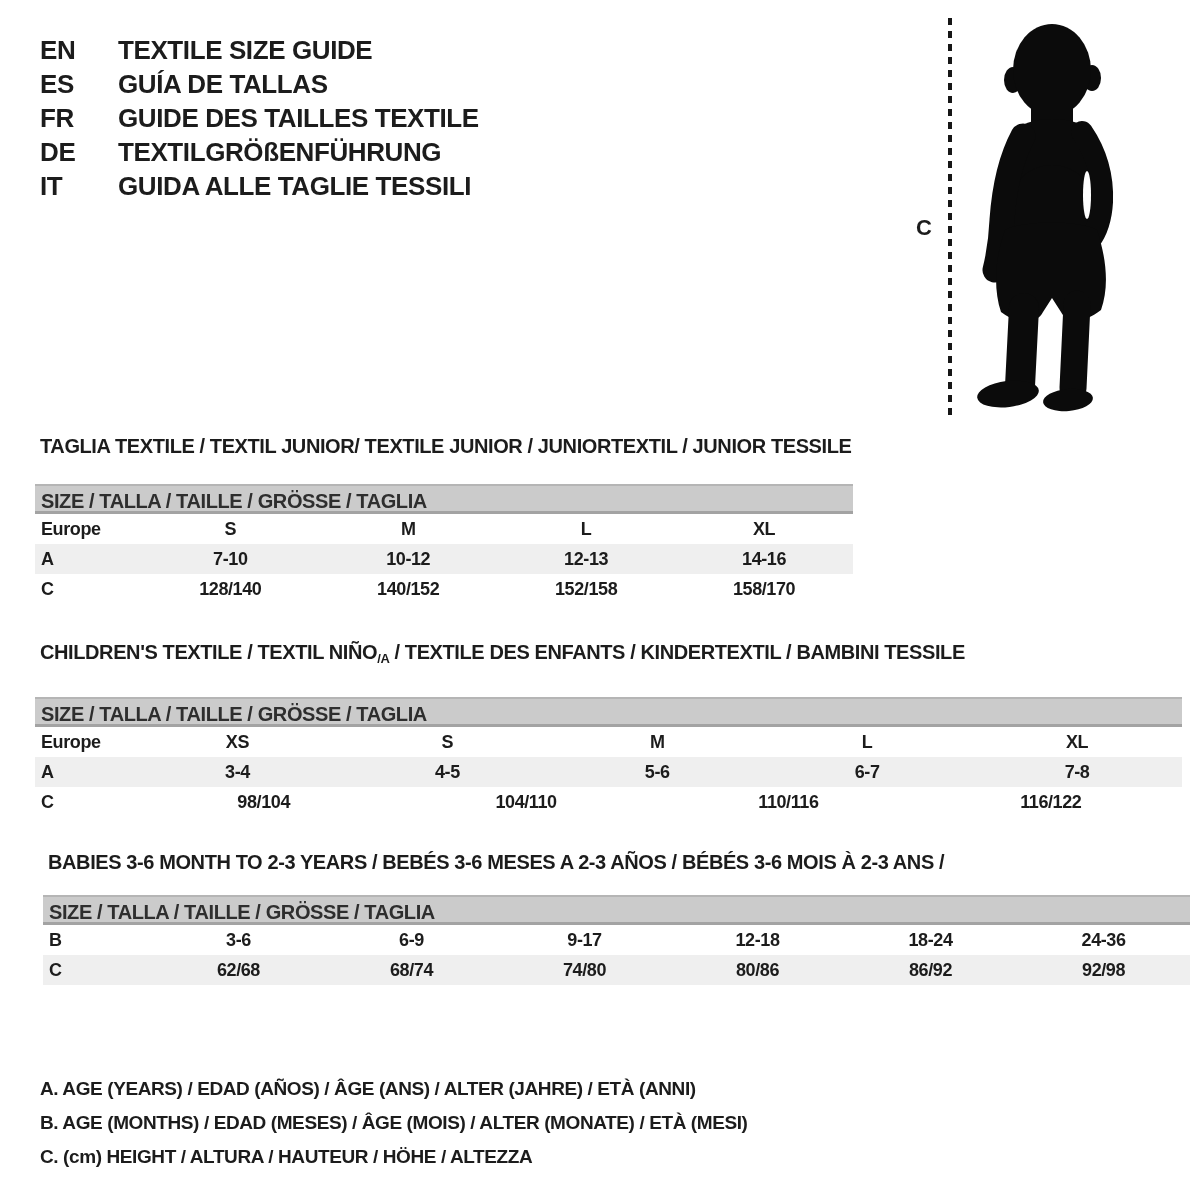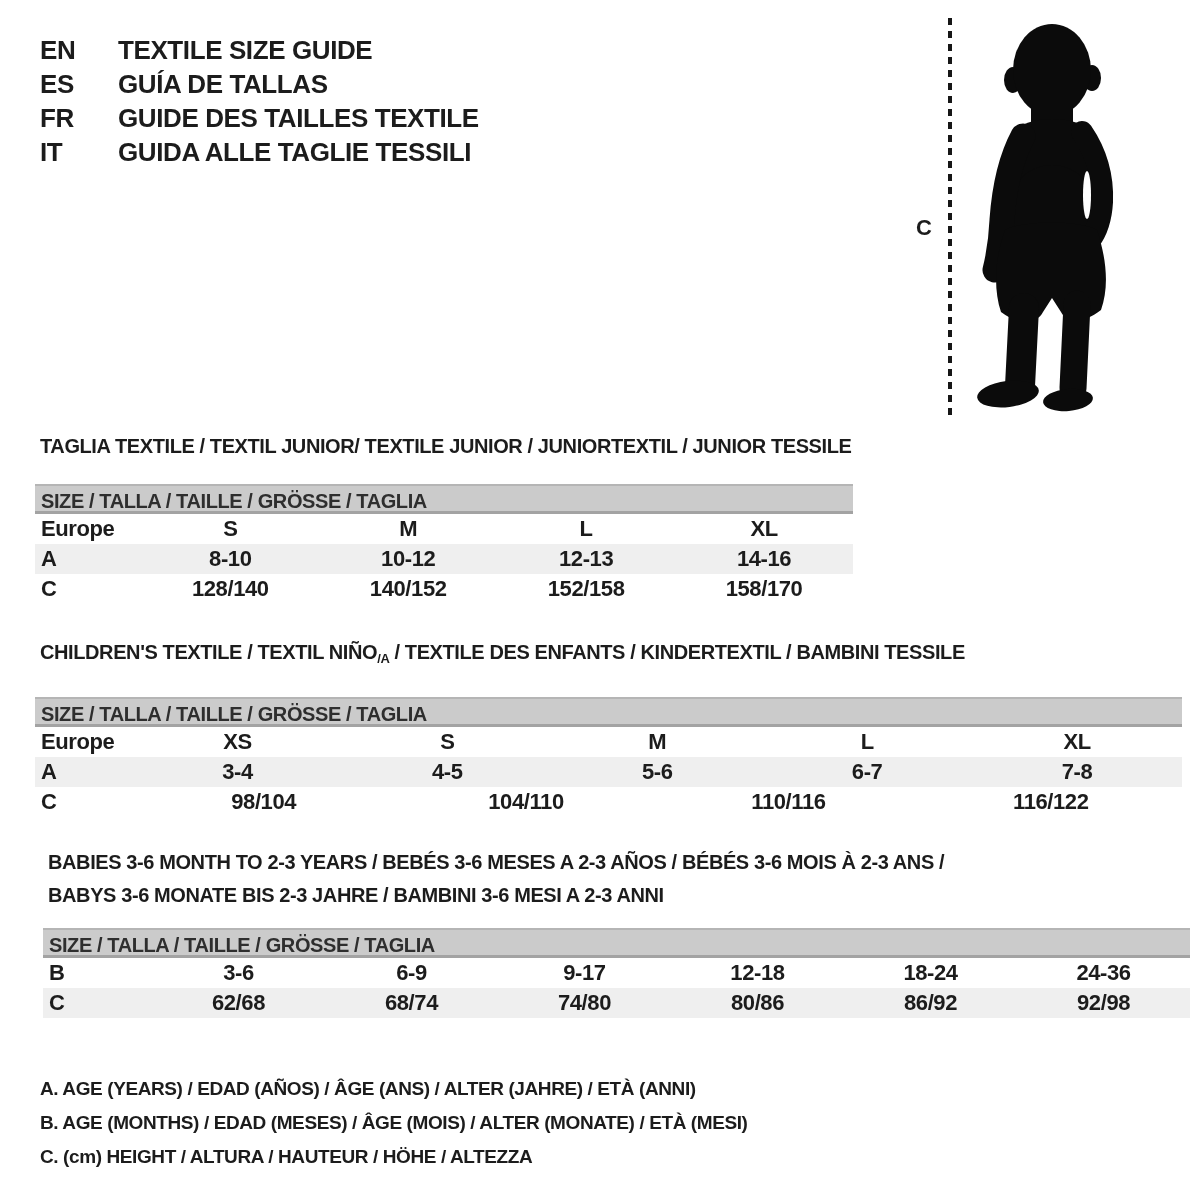--- a/index.html
+++ b/index.html
@@ -28,21 +28,21 @@
   .sec{position:absolute;left:35px;}
   .sec-title{font-size:20px;font-weight:bold;letter-spacing:-0.4px;line-height:24px;white-space:nowrap;padding-left:5px;}
   .sec-title .subA{font-size:13px;vertical-align:-4px;}
   .sec-title2{line-height:33px;}
   .size-bar{
     margin-top:26px;height:30px;line-height:30px;background:#cbcbcb;
     border-top:2px solid #b5b5b5;border-bottom:3px solid #a3a3a3;
     font-size:20px;font-weight:bold;letter-spacing:-0.4px;color:#2e2e2e;padding-left:6px;box-sizing:border-box;
   }
   .sec3 .size-bar{margin-top:16px;}
-  .trow{display:flex;height:30px;line-height:30px;font-size:22px;font-weight:bold;letter-spacing:-0.4px;}
+  .trow{display:flex;height:30px;line-height:30px;font-size:18px;font-weight:bold;letter-spacing:-0.4px;}
   .trow.stripe{background:#efefef;}
   .rlabel{padding-left:6px;box-sizing:border-box;}
   .t1 .rlabel{width:13%;}
   .t2 .rlabel{width:8.5%;}
   .t3 .rlabel{width:9.5%;}
   .cell{flex:1;text-align:center;}
 
   .sec1{top:434px;width:818px;}
   .sec2{top:640px;width:1147px;}
   .sec3{top:846px;width:1147px;margin-left:8px;}
@@ -61,20 +61,24 @@
       <span class="lang-code">EN</span>
       <span class="lang-label">TEXTILE SIZE GUIDE</span>
     </div>
     <div class="lang-row">
       <span class="lang-code">ES</span>
       <span class="lang-label">GUÍA DE TALLAS</span>
     </div>
     <div class="lang-row">
       <span class="lang-code">FR</span>
       <span class="lang-label">GUIDE DES TAILLES TEXTILE</span>
+    </div>
+    <div class="lang-row">
+      <span class="lang-code">DE</span>
+      <span class="lang-label">TEXTILGRÖßENFÜHRUNG</span>
     </div>
     <div class="lang-row">
       <span class="lang-code">IT</span>
       <span class="lang-label">GUIDA ALLE TAGLIE TESSILI</span>
     </div>
   </div>
 
   <div class="figure">
     <span class="c-label">C</span>
     <div class="dash-line"></div>
@@ -103,21 +107,21 @@
     <div class="size-bar">SIZE / TALLA / TAILLE / GRÖSSE / TAGLIA</div>
     <div class="trow">
       <span class="rlabel">Europe</span>
       <span class="cell">S</span>
       <span class="cell">M</span>
       <span class="cell">L</span>
       <span class="cell">XL</span>
     </div>
     <div class="trow stripe">
       <span class="rlabel">A</span>
-      <span class="cell">8-10</span>
+      <span class="cell">7-10</span>
       <span class="cell">10-12</span>
       <span class="cell">12-13</span>
       <span class="cell">14-16</span>
     </div>
     <div class="trow">
       <span class="rlabel">C</span>
       <span class="cell">128/140</span>
       <span class="cell">140/152</span>
       <span class="cell">152/158</span>
       <span class="cell">158/170</span>
@@ -149,21 +153,20 @@
       <span class="rlabel">C</span>
       <span class="cell">98/104</span>
       <span class="cell">104/110</span>
       <span class="cell">110/116</span>
       <span class="cell">116/122</span>
     </div>
   </div>
 
   <div class="sec sec3 t3">
     <div class="sec-title sec-title2">BABIES 3-6 MONTH TO 2-3 YEARS / BEBÉS 3-6 MESES A 2-3 AÑOS / BÉBÉS 3-6 MOIS À 2-3 ANS /</div>
-    <div class="sec-title sec-title2">BABYS 3-6 MONATE BIS 2-3 JAHRE / BAMBINI 3-6 MESI A 2-3 ANNI</div>
     <div class="size-bar">SIZE / TALLA / TAILLE / GRÖSSE / TAGLIA</div>
     <div class="trow">
       <span class="rlabel">B</span>
       <span class="cell">3-6</span>
       <span class="cell">6-9</span>
       <span class="cell">9-17</span>
       <span class="cell">12-18</span>
       <span class="cell">18-24</span>
       <span class="cell">24-36</span>
     </div>

